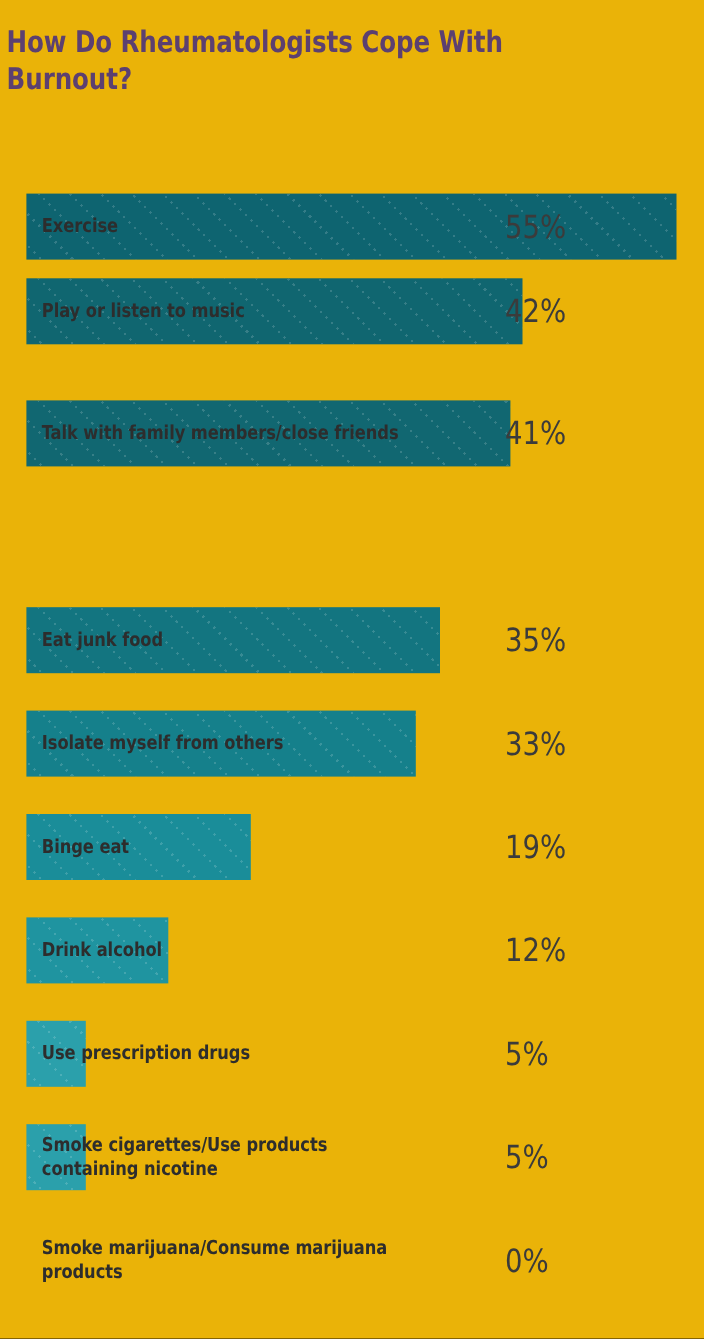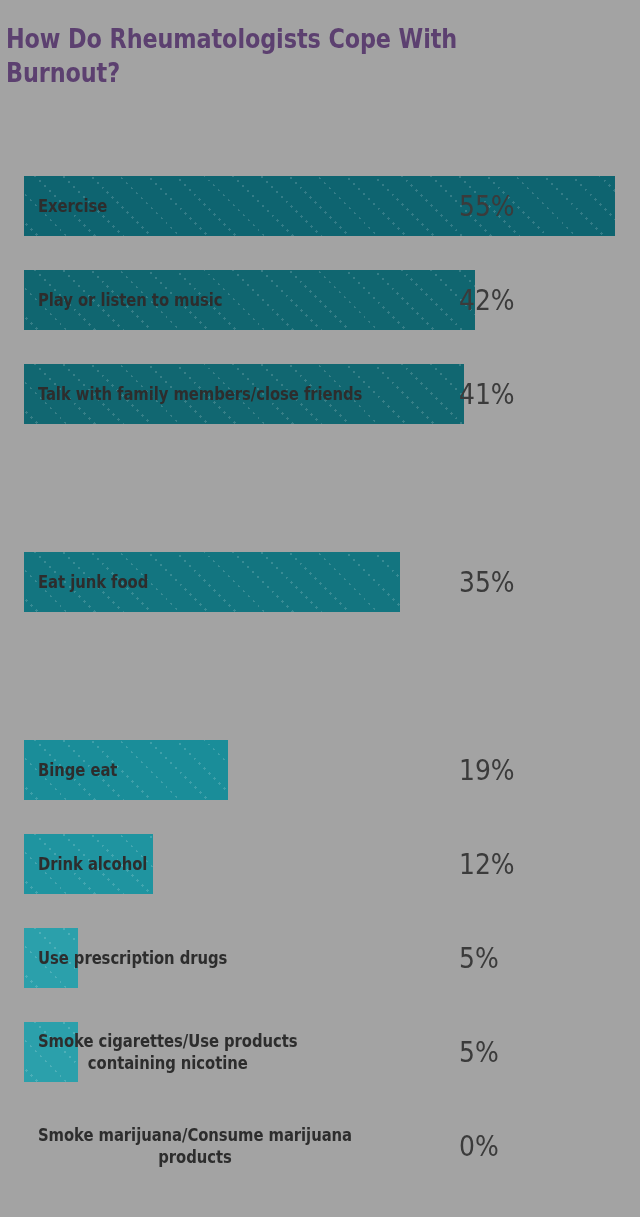--- a/index.html
+++ b/index.html
@@ -11,21 +11,21 @@
     width: 640px;
     height: 1217px;
     font-family: "Liberation Sans", sans-serif;
     overflow: hidden;
     position: relative;
   }
   #chart-root {
     position: relative;
     width: 640px;
     height: 1217px;
-    background: #a3a3a3;
+    background: #eab308;
   }
   
   #chart-title {
     position: absolute;
     left: 6px;
     top: 22px;
     width: 600px;
     font-size: 27px;
     line-height: 34px;
     font-weight: bold;
@@ -42,21 +42,20 @@
     left: 0;
     top: 0;
     width: 640px;
     height: 1217px;
   }
   .bar-row {
     position: absolute;
     left: 0;
     width: 520px;
     height: 94px;
-    text-align: center;
   }
   .bar-rect {
     position: absolute;
     left: 24px;
     top: 0px;
     height: 60px;
     box-sizing: border-box;
   }
   .bar-hatch {
     position: absolute;
@@ -124,40 +123,47 @@
 Burnout?</div>
 
   <div id="plot-area">
       <div class="bar-row" style="top: 176px;">
         <div class="bar-rect" style="width: 590.7px; background: rgb(14, 100, 112);">
           <div class="bar-hatch"></div>
         </div>
         <div class="bar-label">Exercise</div>
         <div class="bar-value">55%</div>
       </div>
-      <div class="bar-row" style="top: 270px;">
+      <div class="bar-row" style="top: 253px;">
         <div class="bar-rect" style="width: 451.08px; background: rgb(16, 102, 112);">
           <div class="bar-hatch"></div>
         </div>
         <div class="bar-label">Play or listen to music</div>
         <div class="bar-value">42%</div>
       </div>
       <div class="bar-row" style="top: 364px;">
         <div class="bar-rect" style="width: 440.34px; background: rgb(17, 103, 113);">
           <div class="bar-hatch"></div>
         </div>
         <div class="bar-label">Talk with family members/close friends</div>
         <div class="bar-value">41%</div>
       </div>
       <div class="bar-row" style="top: 552px; padding-left: 16px;">
         <div class="bar-rect" style="width: 375.9px; background: rgb(19, 117, 128);">
           <div class="bar-hatch"></div>
         </div>
         <div class="bar-label">Eat junk food</div>
         <div class="bar-value">35%</div>
+      </div>
+      <div class="bar-row" style="top: 646px;">
+        <div class="bar-rect" style="width: 354.42px; background: rgb(21, 128, 139);">
+          <div class="bar-hatch"></div>
+        </div>
+        <div class="bar-label">Isolate myself from others</div>
+        <div class="bar-value">33%</div>
       </div>
       <div class="bar-row" style="top: 740px;">
         <div class="bar-rect" style="width: 204.06px; background: rgb(26, 141, 153);">
           <div class="bar-hatch"></div>
         </div>
         <div class="bar-label">Binge eat</div>
         <div class="bar-value">19%</div>
       </div>
       <div class="bar-row" style="top: 834px;">
         <div class="bar-rect" style="width: 128.88px; background: rgb(31, 148, 160);">

